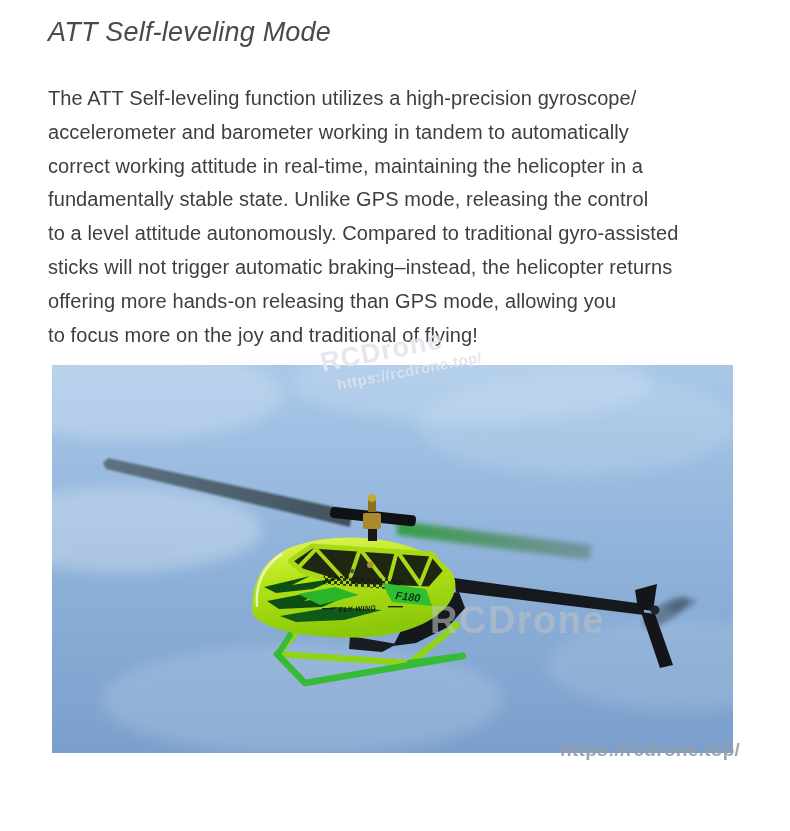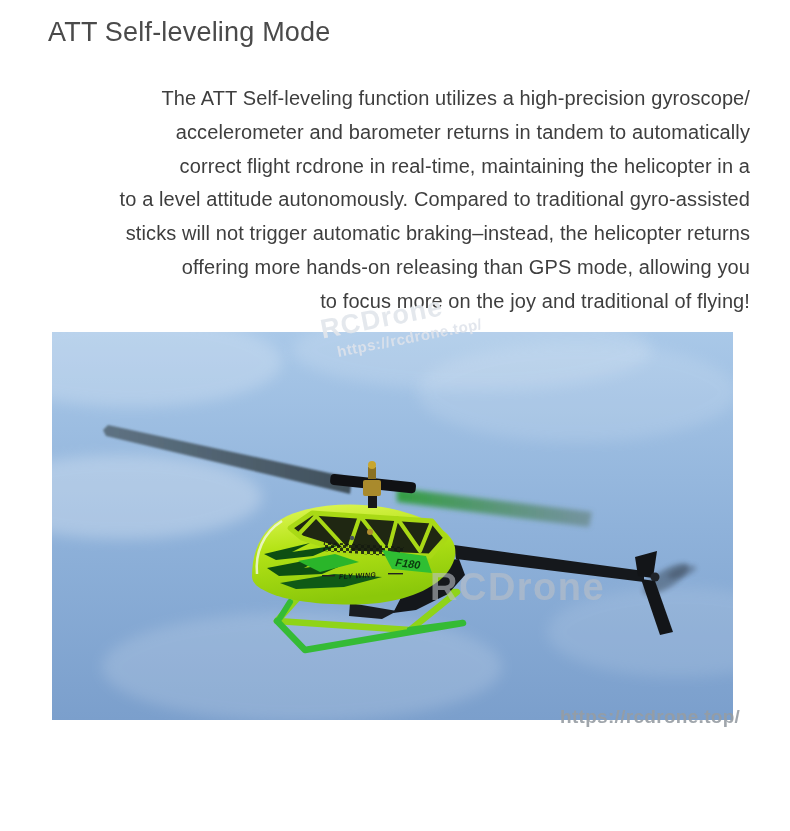--- a/index.html
+++ b/index.html
@@ -5,25 +5,24 @@
   html,body{margin:0;padding:0;}
   body{
     width:790px;height:831px;background:#ffffff;overflow:hidden;
     font-family:"Liberation Sans","DejaVu Sans",sans-serif;
     -webkit-font-smoothing:antialiased;
   }
   .page{position:relative;width:790px;height:831px;}
   .page-title{
     margin:16px 48px 0 48px;
     font-size:27px;line-height:32px;font-weight:500;
-    color:#4a4a4a;letter-spacing:0.2px;
+    color:#4a4a4a;letter-spacing:0.2px;font-style:italic;
   }
   .para{
     margin:34px 40px 0 48px;
-    text-align:right;
   }
   .para .line{
     font-size:20px;line-height:33.8px;color:#3e3e3e;
     white-space:nowrap;letter-spacing:0.1px;
   }
   .figure{
     position:relative;
     width:681px;height:388px;
     margin:13px 0 0 52px;
     overflow:visible;
@@ -50,22 +49,23 @@
 </style>
 </head>
 <body>
 
 <div class="page">
 
   <h1 class="page-title">ATT Self-leveling Mode</h1>
 
   <div class="para">
     <div class="line">The ATT Self-leveling function utilizes a high-precision gyroscope/</div>
-    <div class="line">accelerometer and barometer returns in tandem to automatically</div>
-    <div class="line">correct flight rcdrone in real-time, maintaining the helicopter in a</div>
+    <div class="line">accelerometer and barometer working in tandem to automatically</div>
+    <div class="line">correct working attitude in real-time, maintaining the helicopter in a</div>
+    <div class="line">fundamentally stable state. Unlike GPS mode, releasing the control</div>
     <div class="line">to a level attitude autonomously. Compared to traditional gyro-assisted</div>
     <div class="line">sticks will not trigger automatic braking–instead, the helicopter returns</div>
     <div class="line">offering more hands-on releasing than GPS mode, allowing you</div>
     <div class="line">to focus more on the joy and traditional of flying!</div>
   </div>
 
   <div class="figure">
     <svg width="681" height="388" viewBox="0 0 681 388">
       <defs>
         <linearGradient id="skyGrad" x1="0" y1="0" x2="0" y2="1">

